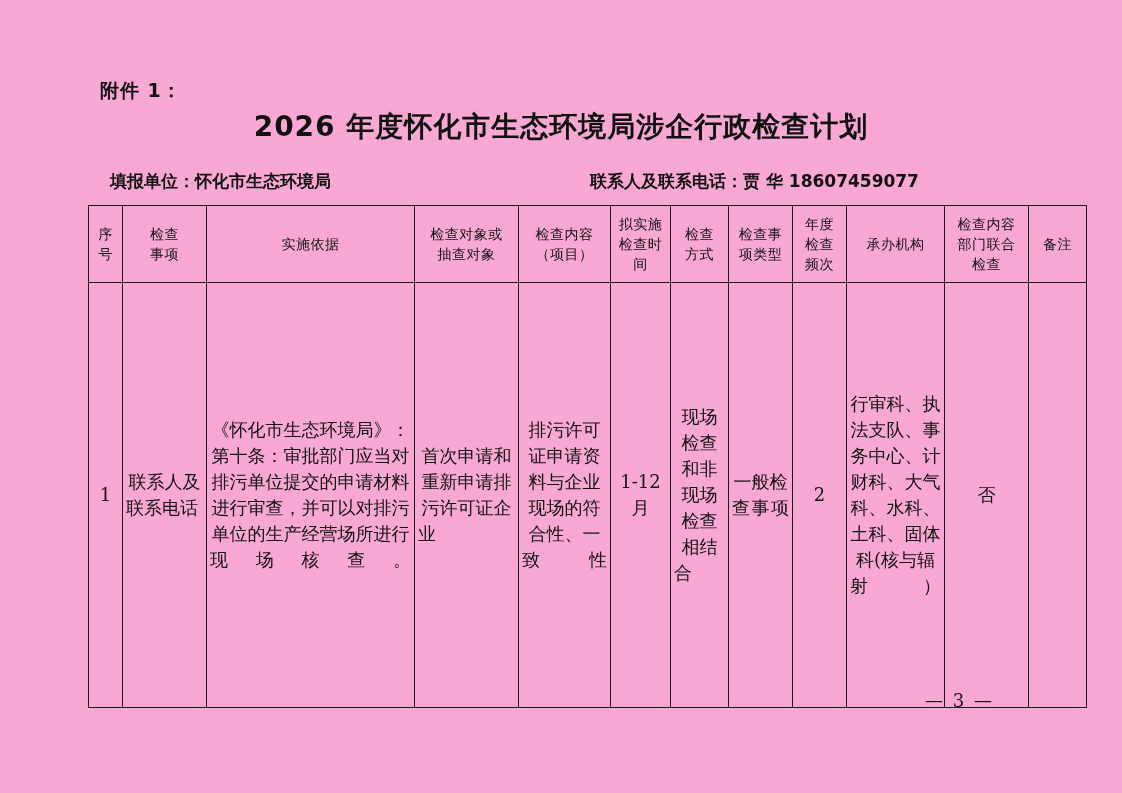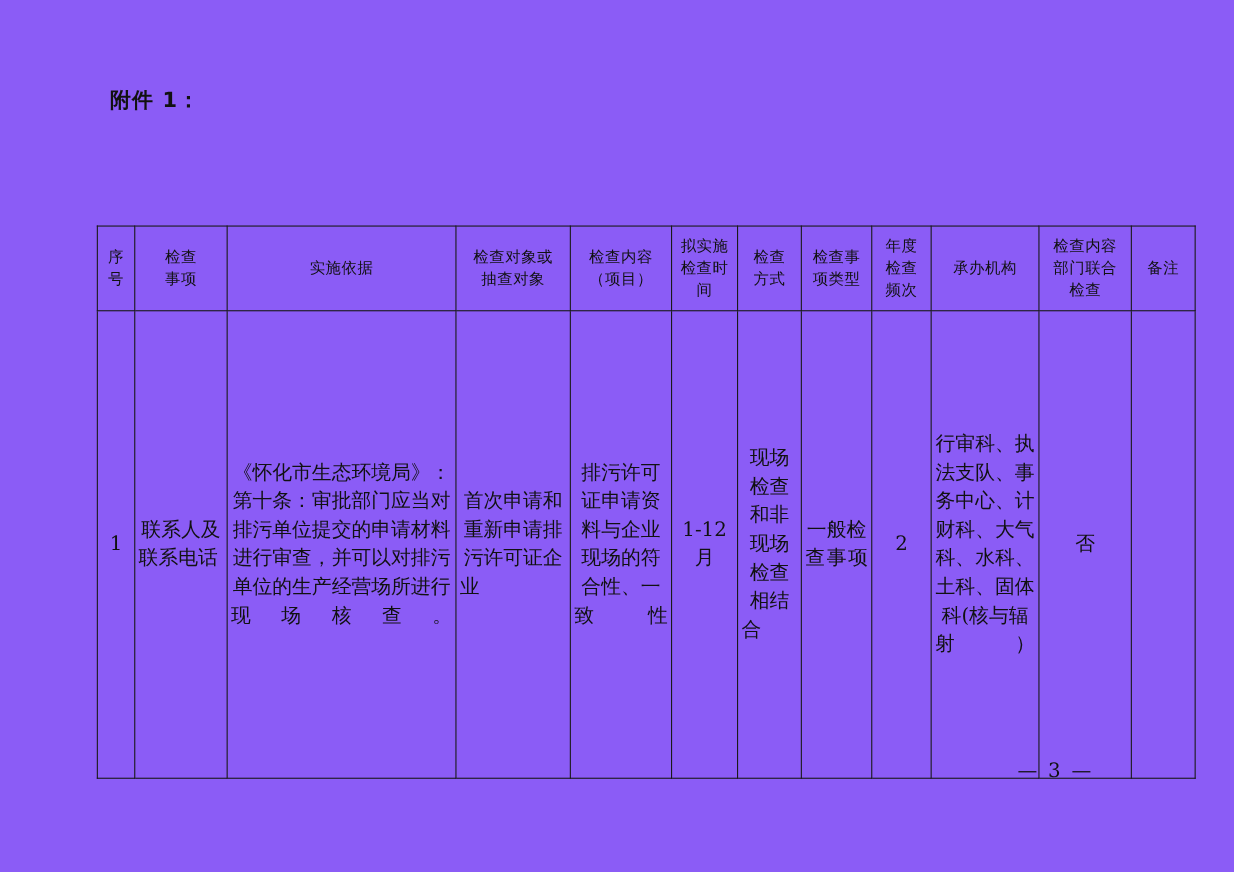--- a/index.html
+++ b/index.html
@@ -4,21 +4,21 @@
 <style>
   html, body {
     margin: 0;
     padding: 0;
     background: #ffffff;
   }
   .page {
     position: relative;
     width: 1122px;
     height: 793px;
-    background: #8b5cf6;
+    background: #f9a8d4;
     font-family: "DejaVu Serif", "Liberation Serif", serif;
     color: #111;
     overflow: hidden;
   }
   .attachment-label {
     position: absolute;
     left: 100px;
     top: 78px;
     font-size: 19px;
     font-weight: bold;
@@ -117,21 +117,26 @@
   .col-joint    { width: 84px; }
   .col-remark   { width: 58px; }
 </style>
 </head>
 <body>
 
 <div class="page">
 
   <div class="attachment-label">附件 1：</div>
 
-
+  <div class="doc-title">2026 年度怀化市生态环境局涉企行政检查计划</div>
+
+  <div class="meta-row">
+    <span class="meta-left">填报单位：怀化市生态环境局</span>
+    <span class="meta-right">联系人及联系电话：贾 华 18607459077</span>
+  </div>
 
   <table class="plan">
     <colgroup>
       <col class="col-seq">
       <col class="col-item">
       <col class="col-basis">
       <col class="col-object">
       <col class="col-content">
       <col class="col-time">
       <col class="col-method">

